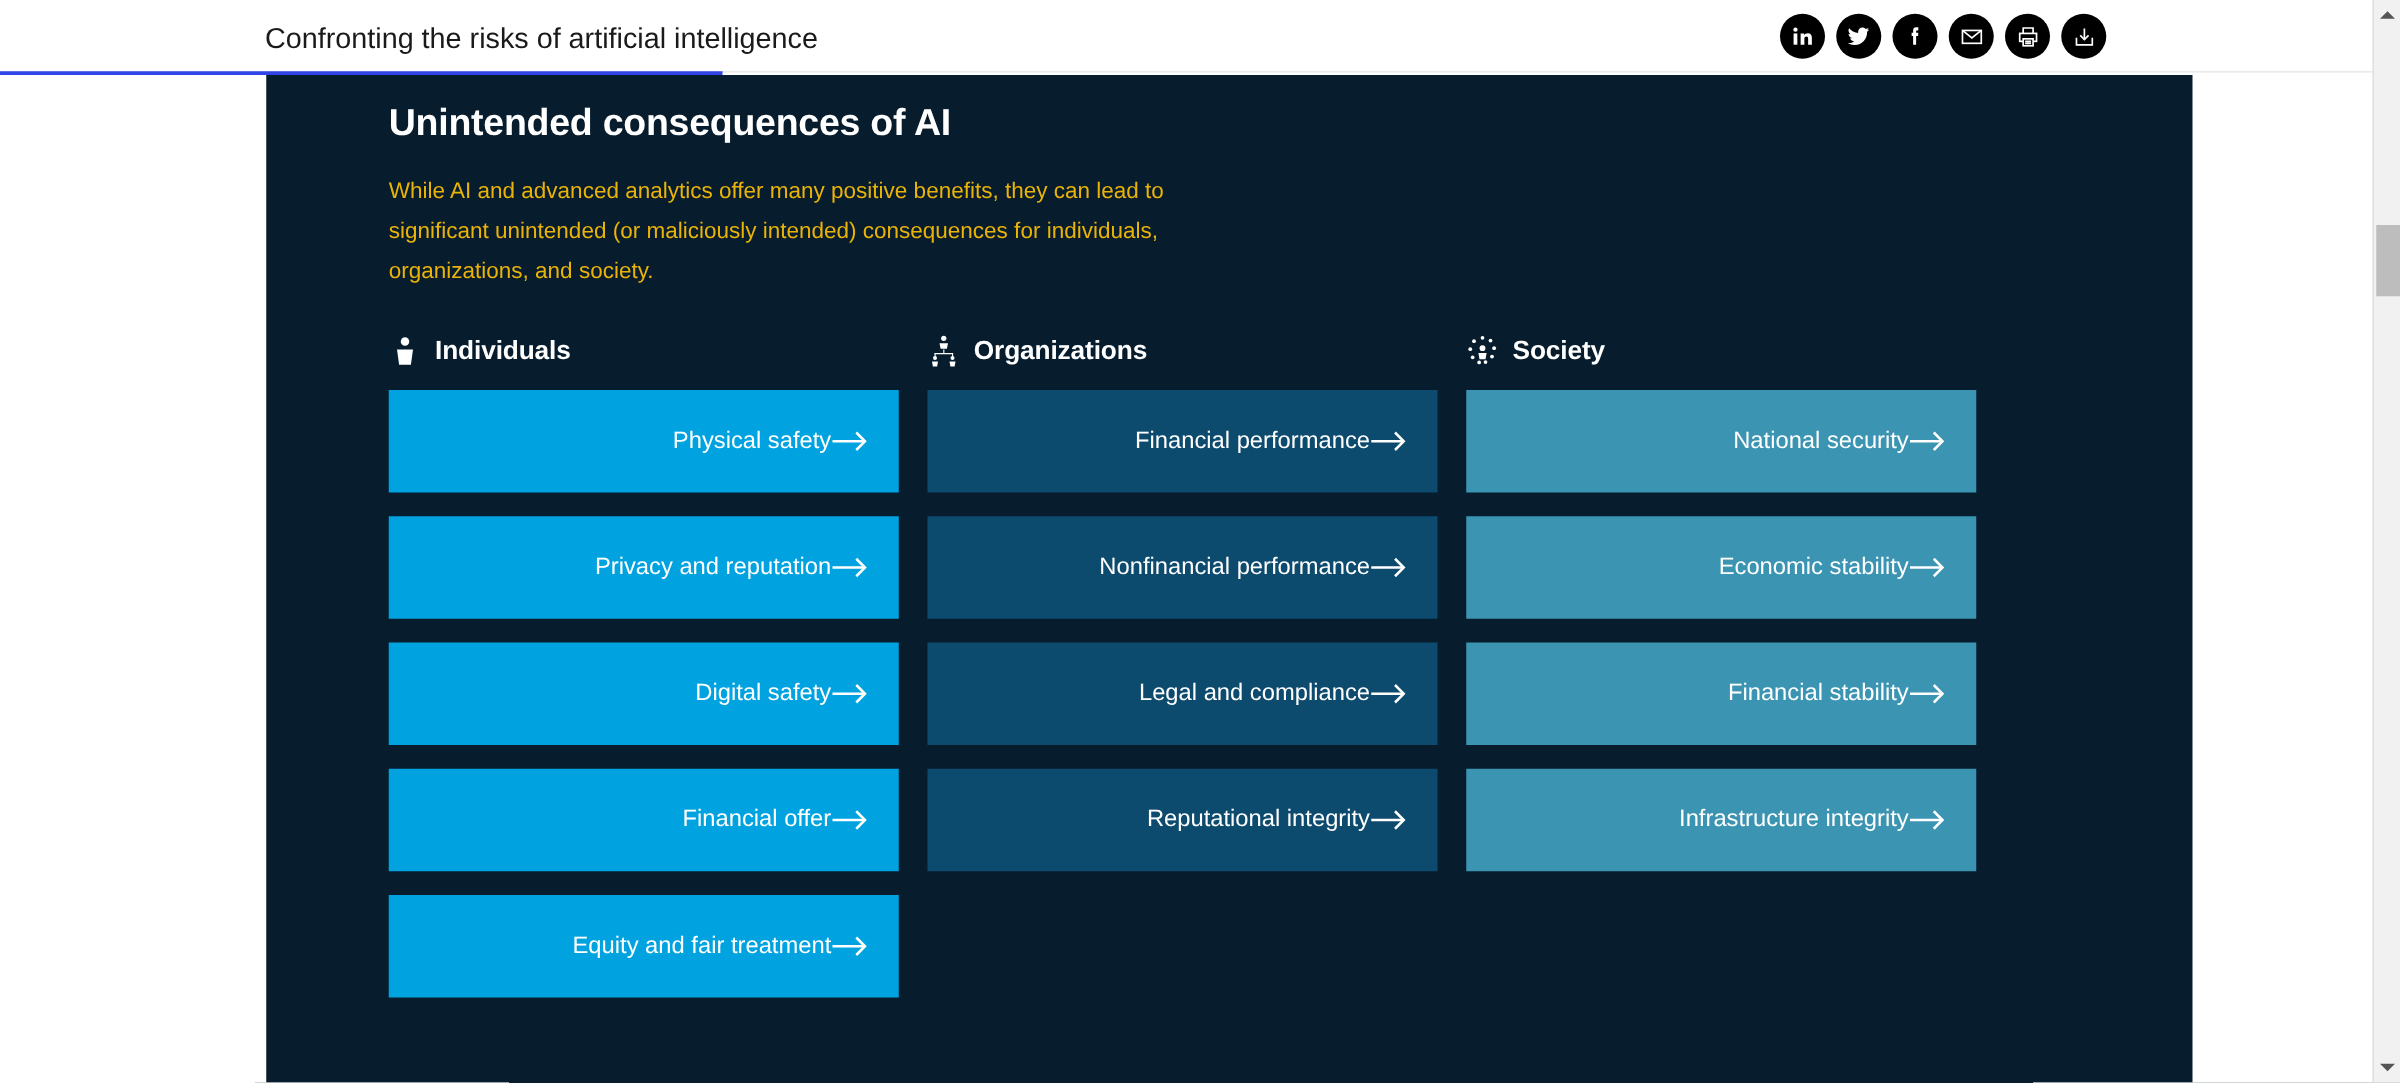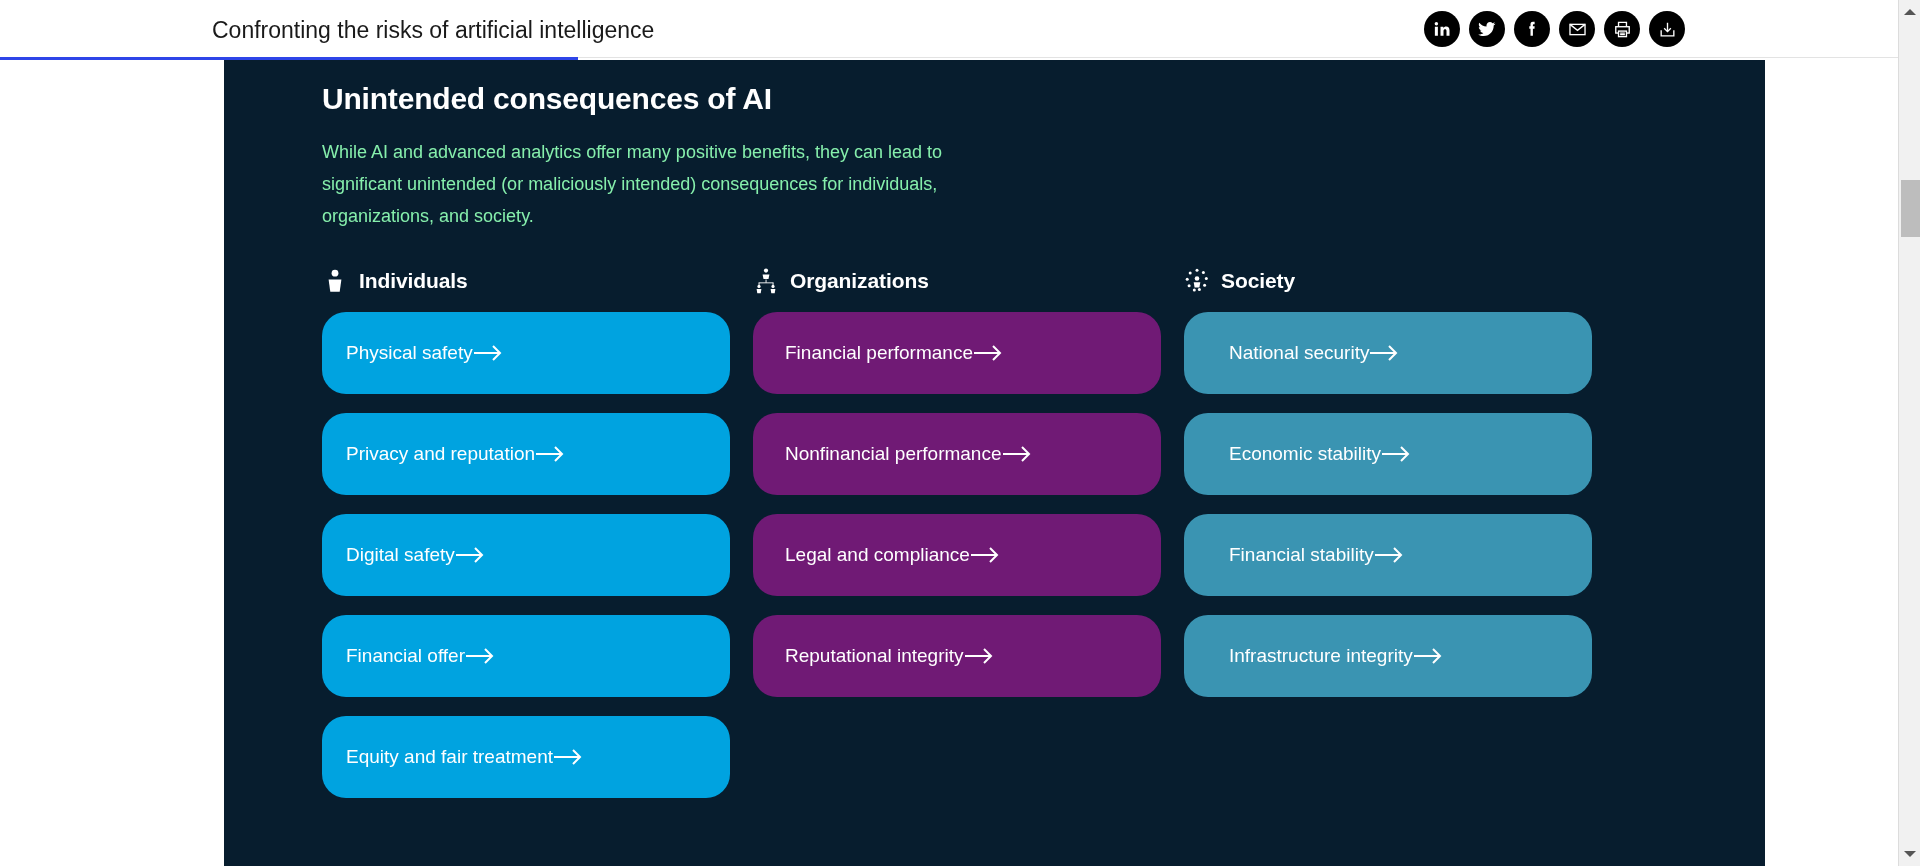--- a/index.html
+++ b/index.html
@@ -69,21 +69,21 @@
   .progress-fill {
     position: absolute;
     left: 0; top: 57px;
     width: 578px; height: 3px;
     background: #2f45e8;
   }
 
   
   .panel {
     position: absolute;
-    left: 224px;
+    left: 213px;
     top: 60px;
     width: 1541px;
     height: 806px;
     background: #071d2e;
     overflow: hidden;
   }
 
   .panel-inner {
     position: absolute;
     left: 98px;
@@ -97,21 +97,21 @@
     font-weight: bold;
     color: #ffffff;
     letter-spacing: -0.2px;
     line-height: 38px;
   }
 
   .panel-sub {
     margin-top: 18px;
     font-size: 18px;
     line-height: 32px;
-    color: #86efac;
+    color: #eab308;
     font-weight: normal;
     max-width: 660px;
   }
 
   
   .columns {
     margin-top: 34px;
     display: flex;
     gap: 23px;
   }
@@ -140,42 +140,41 @@
     color: #ffffff;
     letter-spacing: -0.1px;
   }
 
   .card {
     position: relative;
     height: 82px;
     margin-bottom: 19px;
     display: flex;
     align-items: center;
-    justify-content: flex-start;
+    justify-content: flex-end;
     padding: 0 24px 0 24px;
     cursor: pointer;
-    border-radius: 24px;
   }
 
   .card-label {
     font-size: 19px;
     color: #ffffff;
     line-height: 24px;
     font-weight: normal;
   }
 
   .card-arrow {
     flex: 0 0 30px;
     display: flex;
     align-items: center;
     justify-content: center;
   }
 
   .c-individuals { background: #00a3e0; }
-  .c-organizations { background: #701a75; padding-left: 32px; }
+  .c-organizations { background: #0c4a6e; padding-left: 32px; }
   .c-society { background: #3a94b2; padding-left: 45px; }
 
   
   .scrollbar {
     position: absolute;
     right: 0; top: 0;
     width: 22px; height: 866px;
     background: #f1f1f1;
     border-left: 1px solid #dcdcdc;
   }

